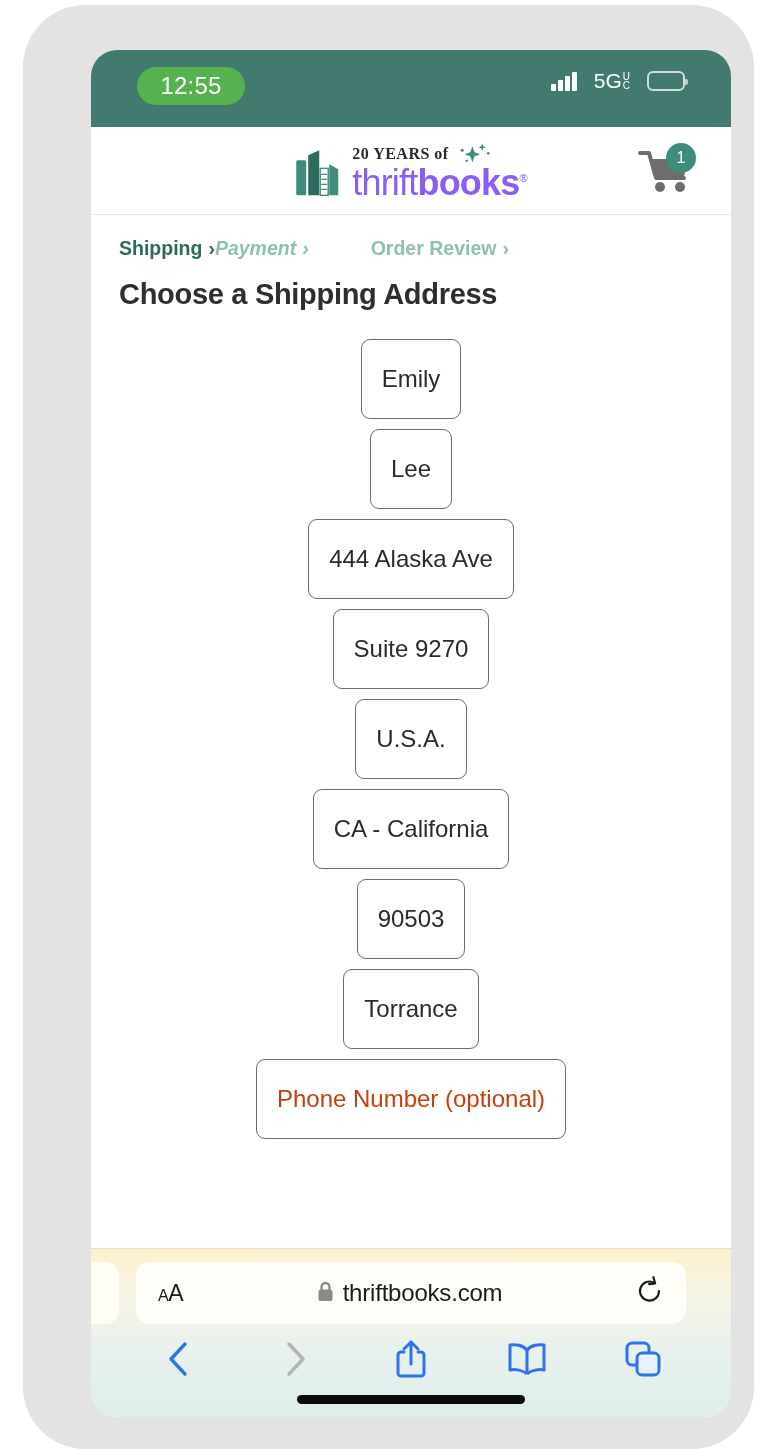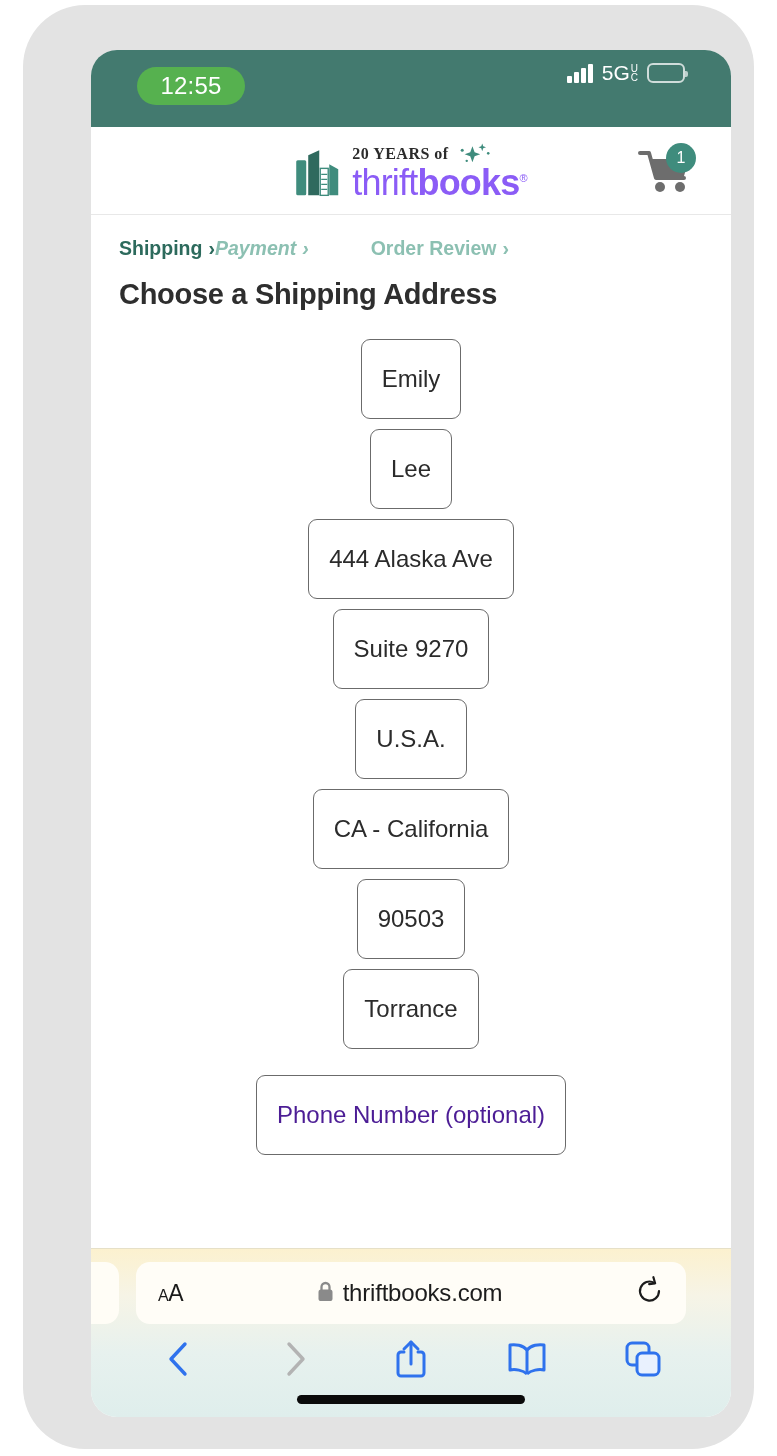--- a/index.html
+++ b/index.html
@@ -56,24 +56,24 @@
   }
   #time-pill .t {
     color: #ffffff;
     font-size: 24px;
     letter-spacing: 0.2px;
   }
 
   #status-right {
     position: absolute;
     right: 46px;
-    top: 12px;
-    display: flex;
-    align-items: center;
-    gap: 9px;
+    top: 20px;
+    display: flex;
+    align-items: center;
+    gap: 17px;
   }
 
   .signal-bars { display: flex; align-items: flex-end; gap: 2.5px; height: 20px; }
   .signal-bars i { display: block; width: 4.5px; background: #ffffff; border-radius: 1px; }
   .signal-bars i:nth-child(1){ height: 7px; }
   .signal-bars i:nth-child(2){ height: 11px; }
   .signal-bars i:nth-child(3){ height: 15px; }
   .signal-bars i:nth-child(4){ height: 19px; }
 
   #net-label {
@@ -215,21 +215,21 @@
     height: 80px;
     border: 1.6px solid #6b6b6b;
     border-radius: 9px;
     background: #ffffff;
     display: flex;
     align-items: center;
     padding: 0 20px;
     font-size: 24px;
     color: #2b2b2b;
   }
-  .field.placeholder { color: #4c1d95; margin-top: 16px; }
+  .field.placeholder { color: #c2410c; }
 
   
   #browser-chrome {
     position: absolute;
     left: 0;
     bottom: 0;
     width: 100%;
     height: 169px;
     background: linear-gradient(180deg, #fcf1cf 0%, #f6f4e6 28%, #e7f1ee 62%, #dfeeec 100%);
     border-top: 1px solid #e6e0c8;

